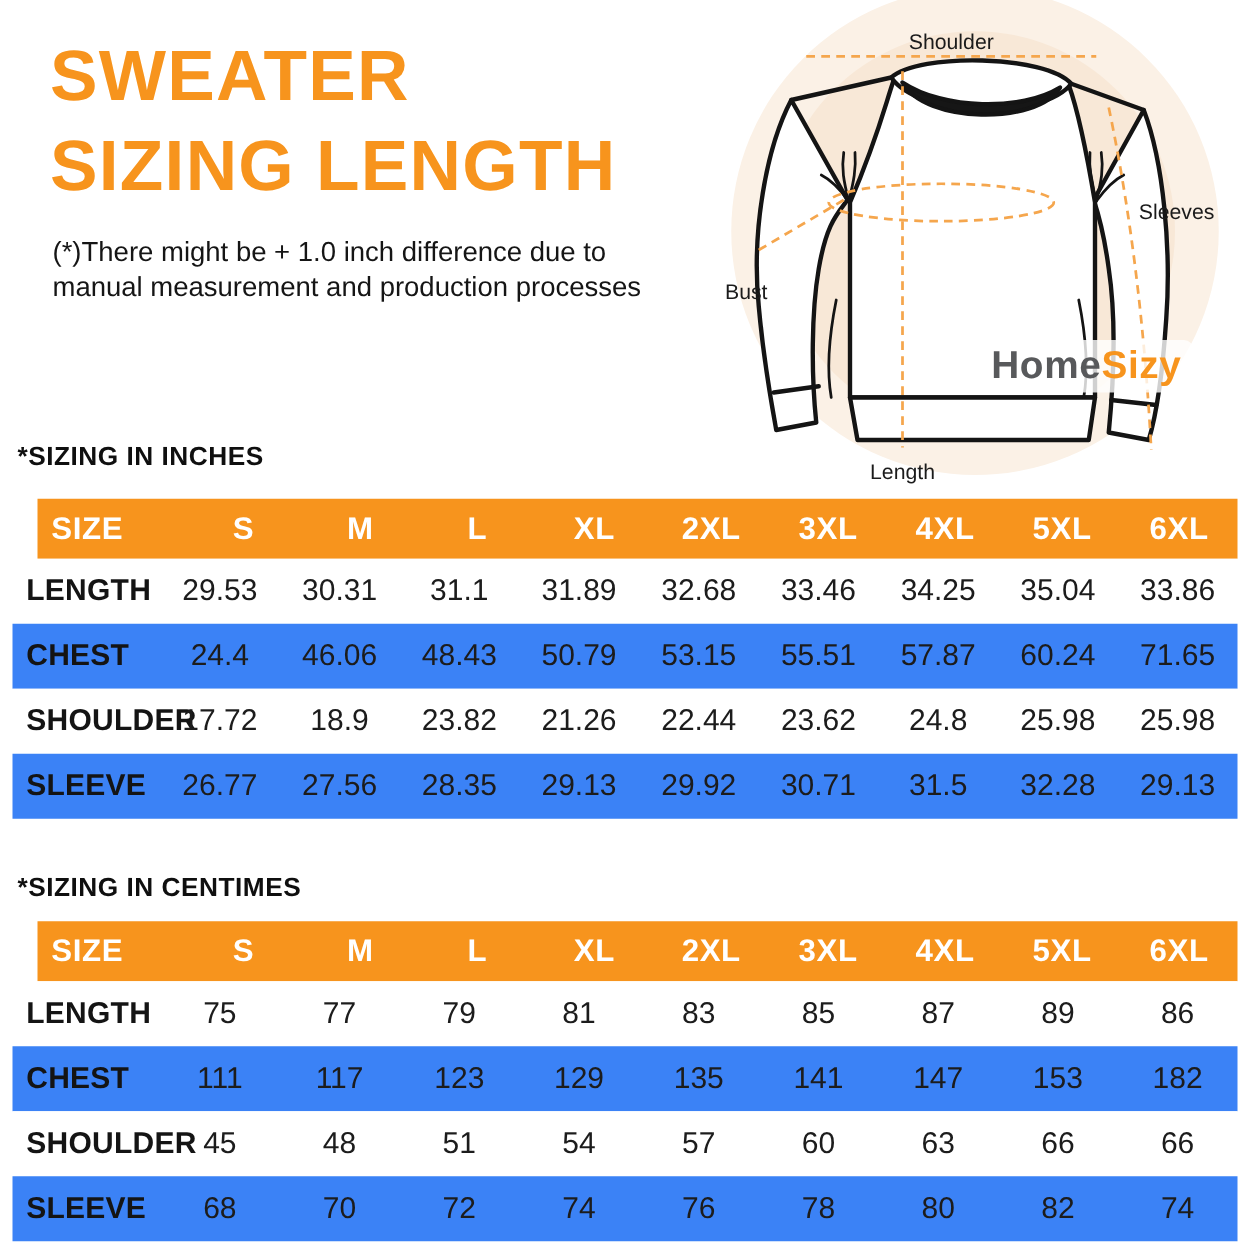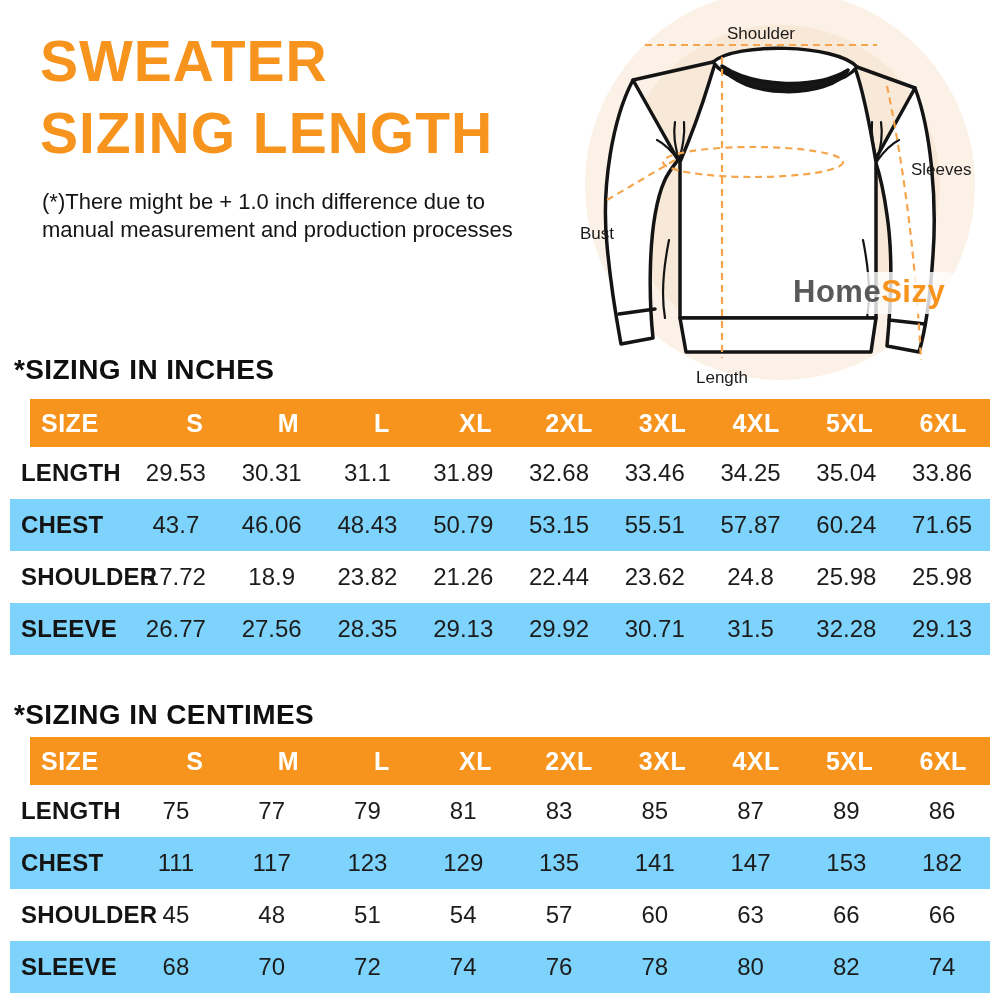--- a/index.html
+++ b/index.html
@@ -19,33 +19,33 @@
   .lbl-sleeves{left:366px;top:160px;}
   .lbl-bust{left:35px;top:192px;margin-top:32px;}
   .lbl-length{left:137px;top:368px;width:80px;text-align:center;}
   .logo{position:absolute;left:238px;top:272px;padding:2px 10px 4px 10px;
         background:rgba(255,255,255,0.8);border-radius:8px;
         font-size:31px;font-weight:bold;letter-spacing:0.5px;white-space:nowrap;}
   .logo .p1{color:#58595B;}
   .logo .p2{color:#F7941D;}
 
   
-  .sec-heading{position:absolute;left:14px;font-size:28px;font-weight:bold;
+  .sec-heading{position:absolute;left:14px;font-size:21px;font-weight:bold;
                letter-spacing:0.4px;color:#0f0f0f;}
   .h-inches{top:354px;}
   .h-cm{top:699px;}
 
   
   .sizing-table{position:absolute;left:10px;width:980px;}
   .t-inches{top:399px;}
   .t-cm{top:737px;}
   .thead,.trow{display:grid;grid-template-columns:118px repeat(9,1fr);align-items:center;}
   .thead{background:#F7941D;height:48px;color:#fff;font-weight:bold;font-size:25px;letter-spacing:0.5px;margin-left:20px;}
   .trow{height:52px;font-size:24px;background:#fff;}
-  .trow.alt{background:#7dd3fc;}
+  .trow.alt{background:#3b82f6;}
   .th,.td{text-align:center;}
   .th.first,.td.first{text-align:left;padding-left:11px;}
   .td.first{font-weight:bold;letter-spacing:0.2px;color:#141414;}
 </style>
 </head>
 <body>
 
 <div class="page">
 
   <div class="title">
@@ -134,21 +134,21 @@
         <div class="td">31.1</div>
         <div class="td">31.89</div>
         <div class="td">32.68</div>
         <div class="td">33.46</div>
         <div class="td">34.25</div>
         <div class="td">35.04</div>
         <div class="td">33.86</div>
       </div>
       <div class="trow alt">
         <div class="td first">CHEST</div>
-        <div class="td">43.7</div>
+        <div class="td">24.4</div>
         <div class="td">46.06</div>
         <div class="td">48.43</div>
         <div class="td">50.79</div>
         <div class="td">53.15</div>
         <div class="td">55.51</div>
         <div class="td">57.87</div>
         <div class="td">60.24</div>
         <div class="td">71.65</div>
       </div>
       <div class="trow">

